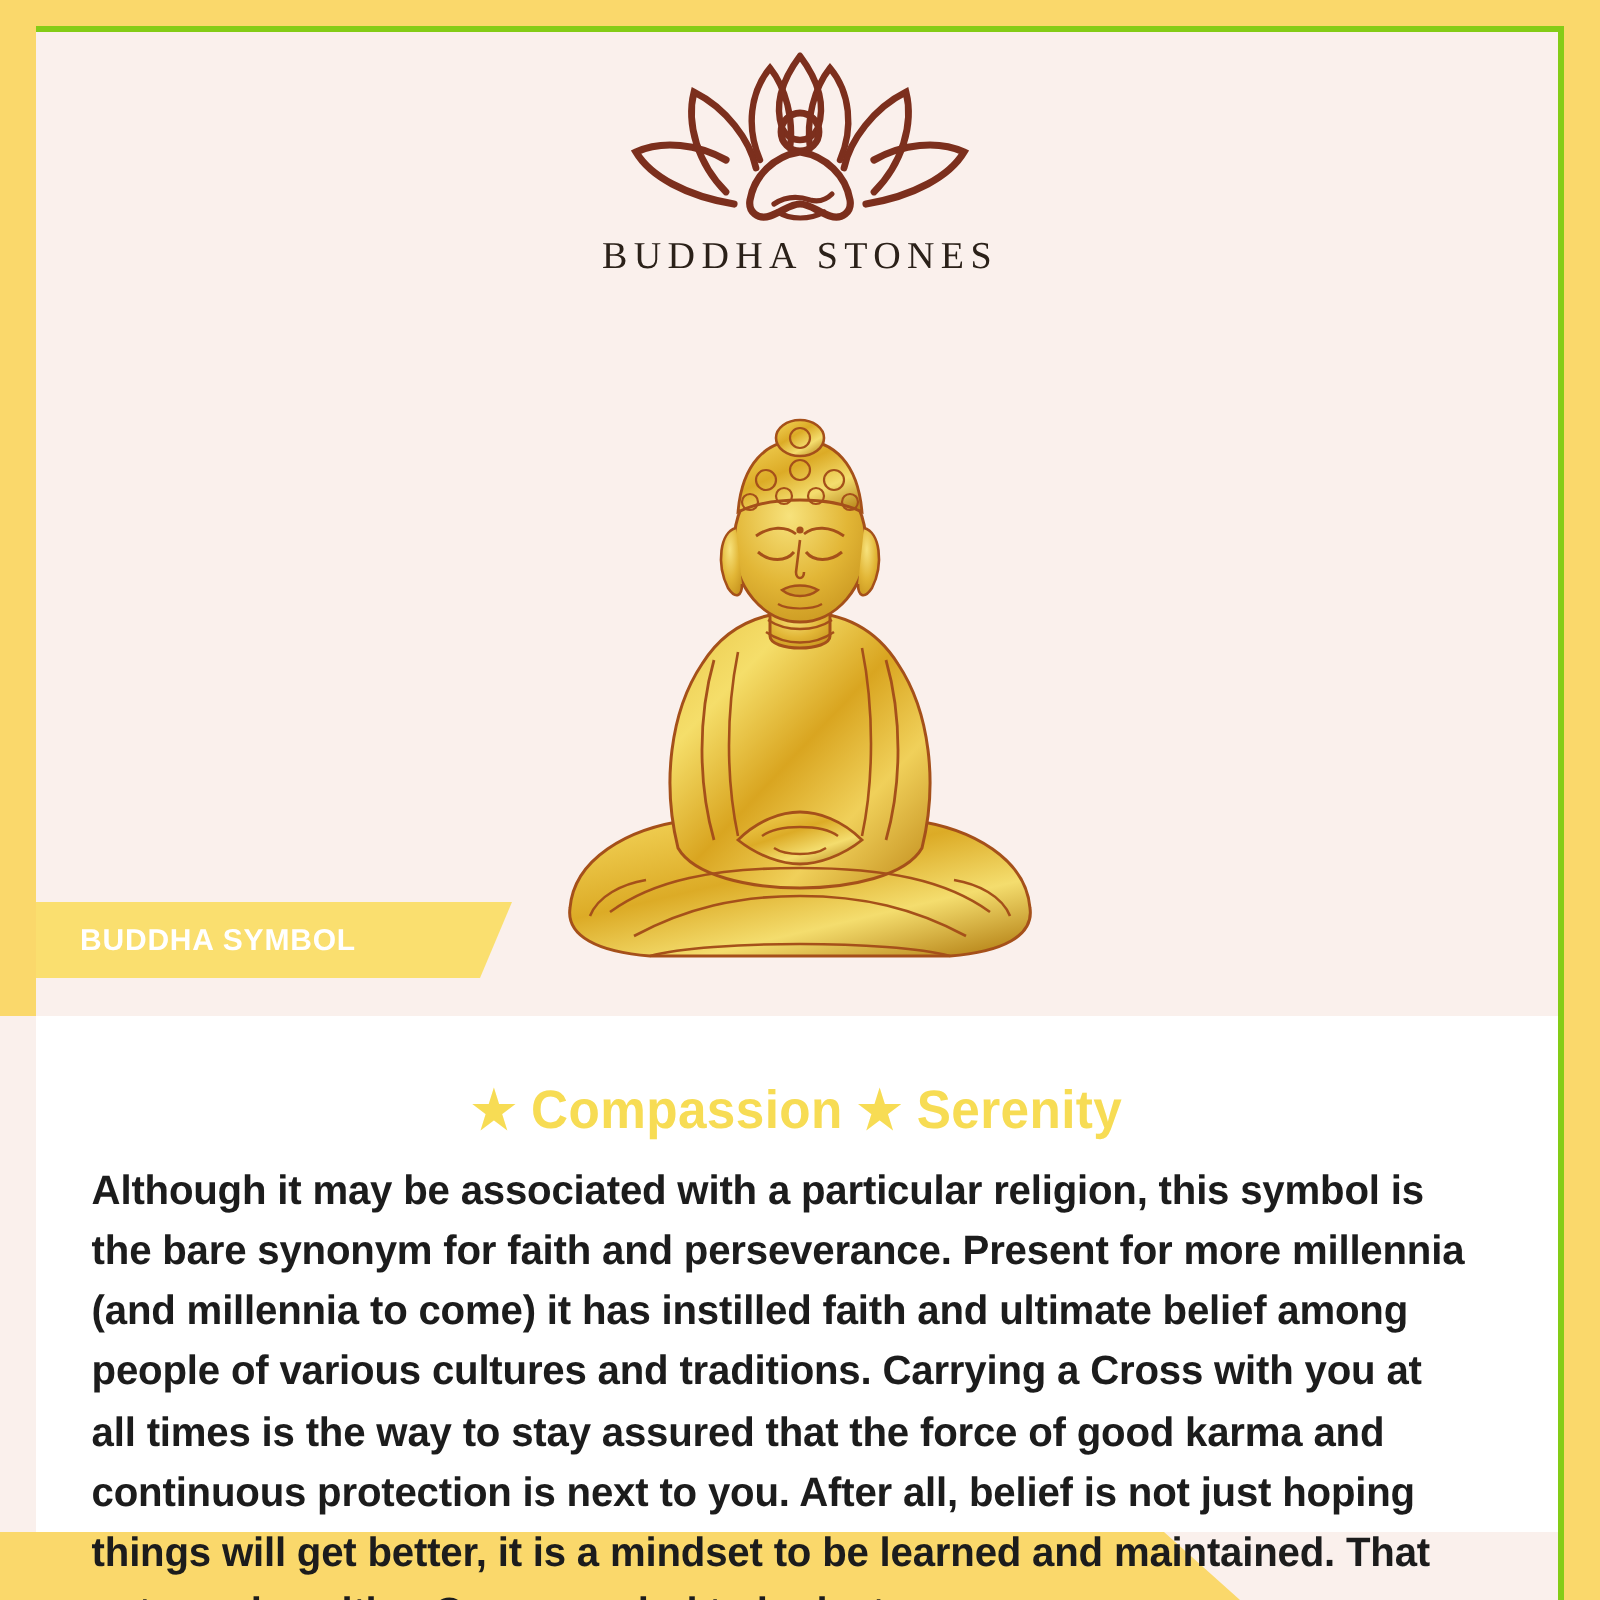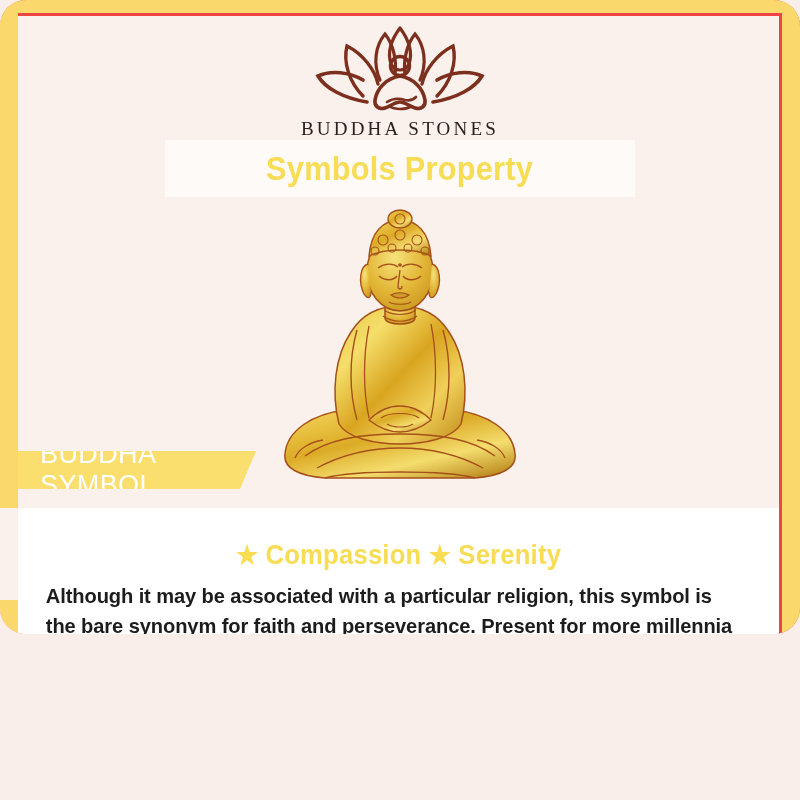--- a/index.html
+++ b/index.html
@@ -9,24 +9,23 @@
   body {
     width: 800px;
     height: 800px;
     font-family: "Liberation Sans", sans-serif;
     background: #f9eeea;
     overflow: hidden;
   }
   .poster {
     position: relative;
     width: 800px;
-    height: 634px;
-    background: #ef4444;
+    height: 800px;
+    background: #84cc16;
     overflow: hidden;
-    border-radius: 26px;
   }
 
   
   .band-top {
     position: absolute;
     top: 0;
     left: 0;
     width: 800px;
     height: 13px;
     background: #fad86b;
@@ -130,23 +129,23 @@
     width: 238px;
     height: 38px;
     background: #fadf6f;
     clip-path: polygon(0 0, 238px 0, 222px 38px, 0 38px);
     display: flex;
     align-items: center;
   }
   .ribbon-text {
     padding-left: 22px;
     color: #ffffff;
-    font-size: 27px;
+    font-size: 15px;
     letter-spacing: 0.4px;
-    font-weight: 400;
+    font-weight: 700;
   }
 
   
   .content-card {
     position: absolute;
     top: 508px;
     left: 18px;
     width: 761px;
     height: 258px;
     background: #ffffff;
@@ -214,23 +213,20 @@
 
         <path d="M95 58 C82 60 72 70 70 82 C69 88 74 92 80 90 C86 88 90 84 95 84 C100 84 104 88 110 90 C116 92 121 88 120 82 C118 70 108 60 95 58Z" stroke-width="3.6"></path>
 
         <path d="M82 84 C88 80 94 80 100 82 C104 83 108 82 111 79" stroke-width="2.6"></path>
         <path d="M84 88 C90 92 100 92 107 88" stroke-width="2.6"></path>
       </g>
     </svg>
     <span class="logo-text">BUDDHA STONES</span>
   </div>
 
-  <div class="title-banner">
-    <span class="title-text">Symbols Property</span>
-  </div>
 
   <div class="buddha-wrap">
     <svg width="270" height="290" viewBox="0 0 270 290">
       <defs>
         <linearGradient id="gold" x1="0" y1="0" x2="1" y2="1">
           <stop offset="0%" stop-color="#e8c547"></stop>
           <stop offset="25%" stop-color="#f5de6a"></stop>
           <stop offset="50%" stop-color="#d9a520"></stop>
           <stop offset="72%" stop-color="#f0d05a"></stop>
           <stop offset="100%" stop-color="#c08a1a"></stop>

